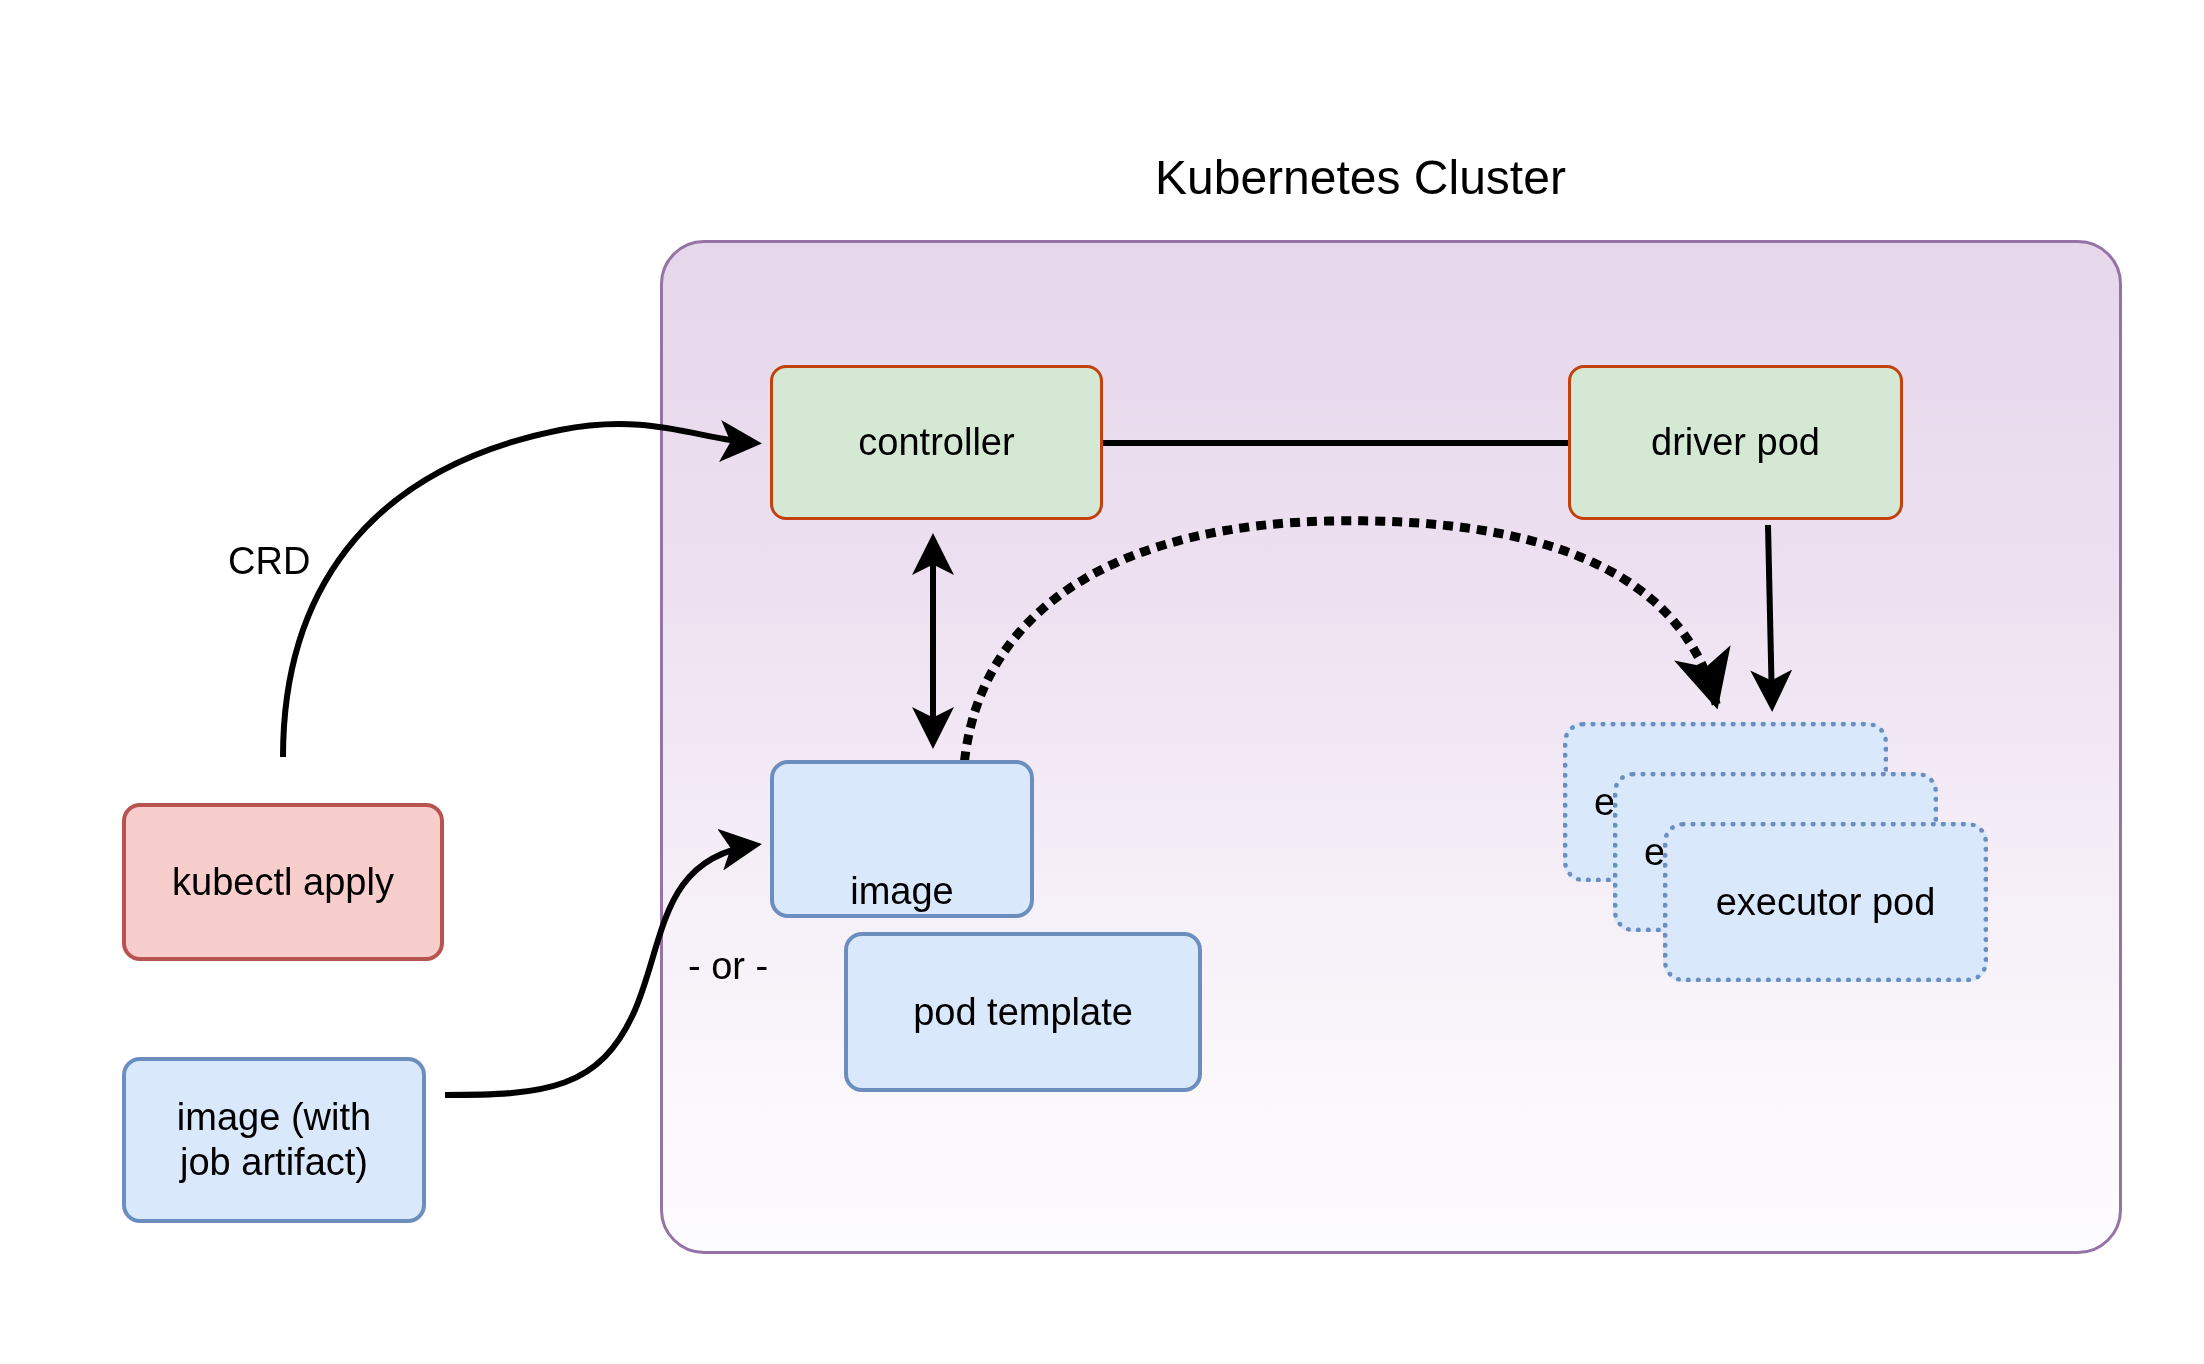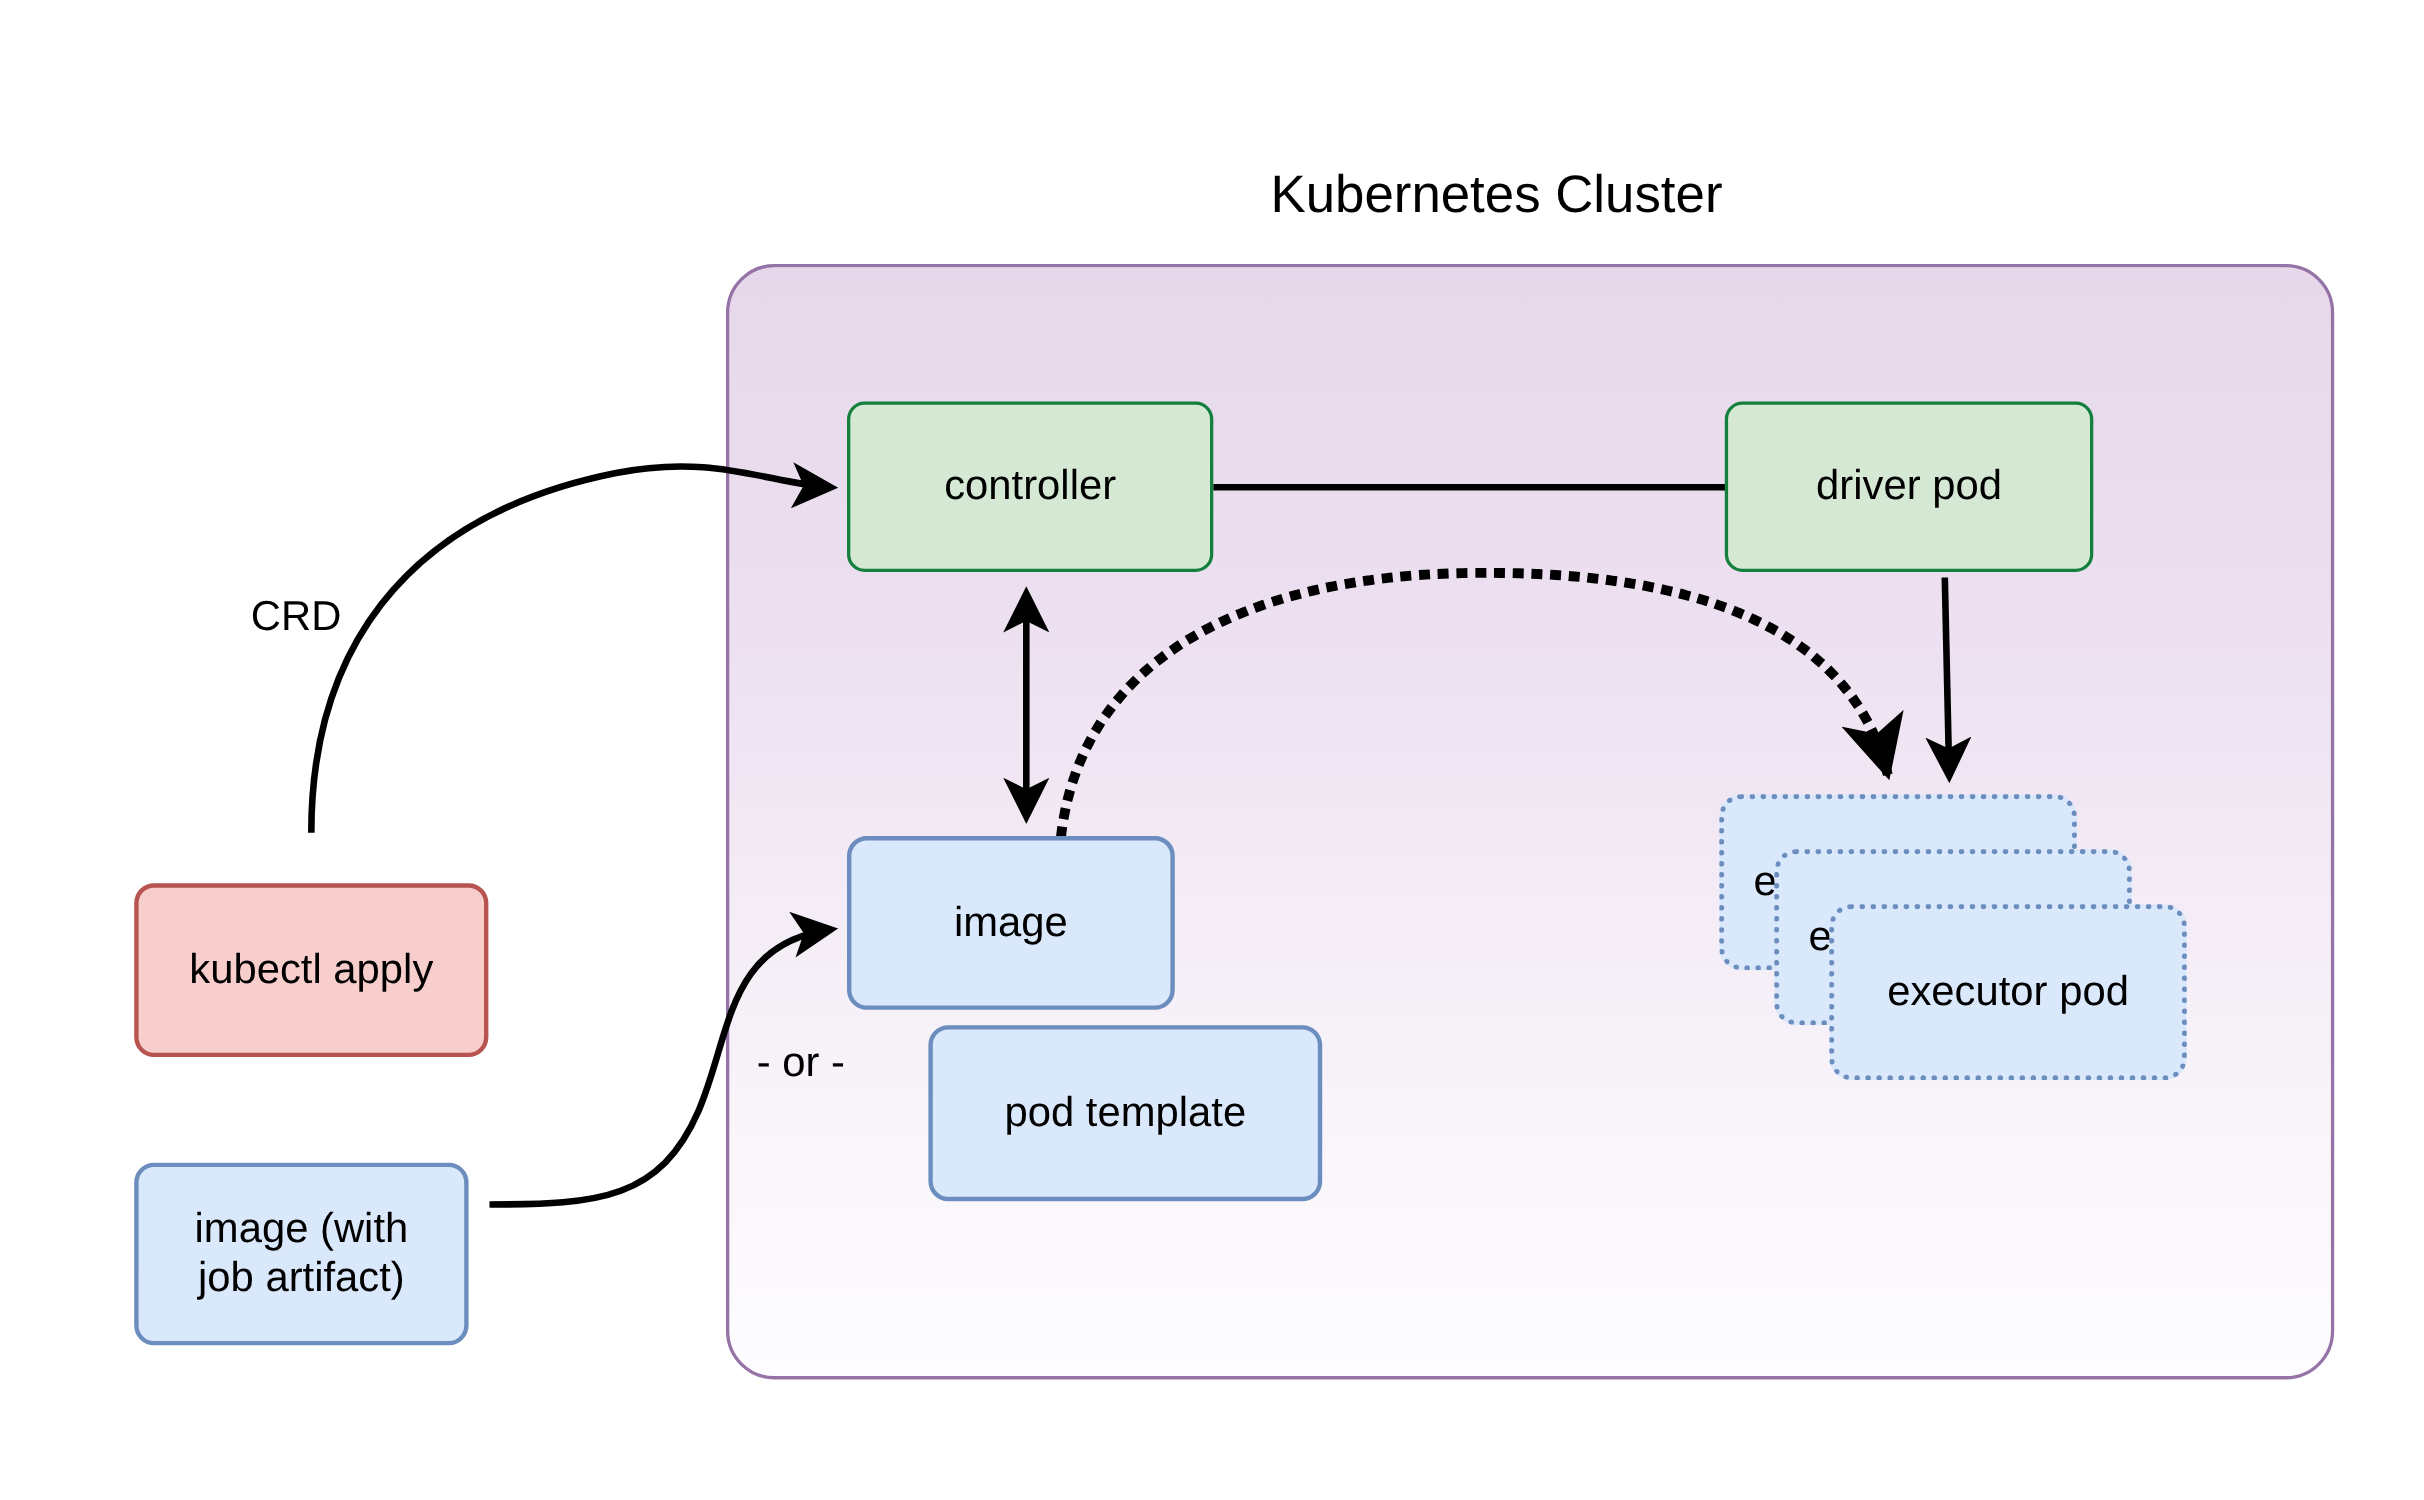--- a/index.html
+++ b/index.html
@@ -46,21 +46,21 @@
   .cluster-box {
     position: absolute;
     box-sizing: border-box;
     border: 3px solid #9673a6;
     border-radius: 44px;
     background: linear-gradient(to bottom, #e6d8ea 0%, #ecdff0 30%, #f5eef7 62%, #fbf8fc 85%, #fdfcfe 100%);
     z-index: 1;
   }
   .box-green {
     background: #d5e8d4;
-    border: 3px solid #15803d;
+    border: 3px solid #c2410c;
     border-radius: 16px;
     font-size: 38px;
   }
   .box-red {
     background: #f8cecc;
     border: 4px solid #b85450;
     border-radius: 18px;
     font-size: 38px;
     margin-top: 43px;
   }
@@ -143,21 +143,21 @@
 
   <div class="node box-red" id="kubectl-apply-node" style="left:122px; top:760px; width:322px; height:158px;">
     <span>kubectl apply</span>
   </div>
 
   <div class="node box-blue" id="image-artifact-node" style="left:122px; top:1057px; width:304px; height:166px; flex-direction:column;">
     <span>image (with</span>
     <span>job artifact)</span>
   </div>
 
-  <div class="node box-blue" id="image-node" style="left:770px; top:760px; width:298px; height:158px; align-items:center; ">
+  <div class="node box-blue" id="image-node" style="left:770px; top:760px; width:264px; height:158px; align-items:flex-end; ">
     <span>image</span>
   </div>
 
   <div class="node box-blue" id="pod-template-node" style="left:812px; top:932px; width:358px; height:160px;margin-left:32px;">
     <span>pod template</span>
   </div>
 
   <div class="edge-label" style="left:228px; top:540px;">CRD</div>
 
   <div class="edge-label" style="left:688px; top:945px;">- or -</div>

